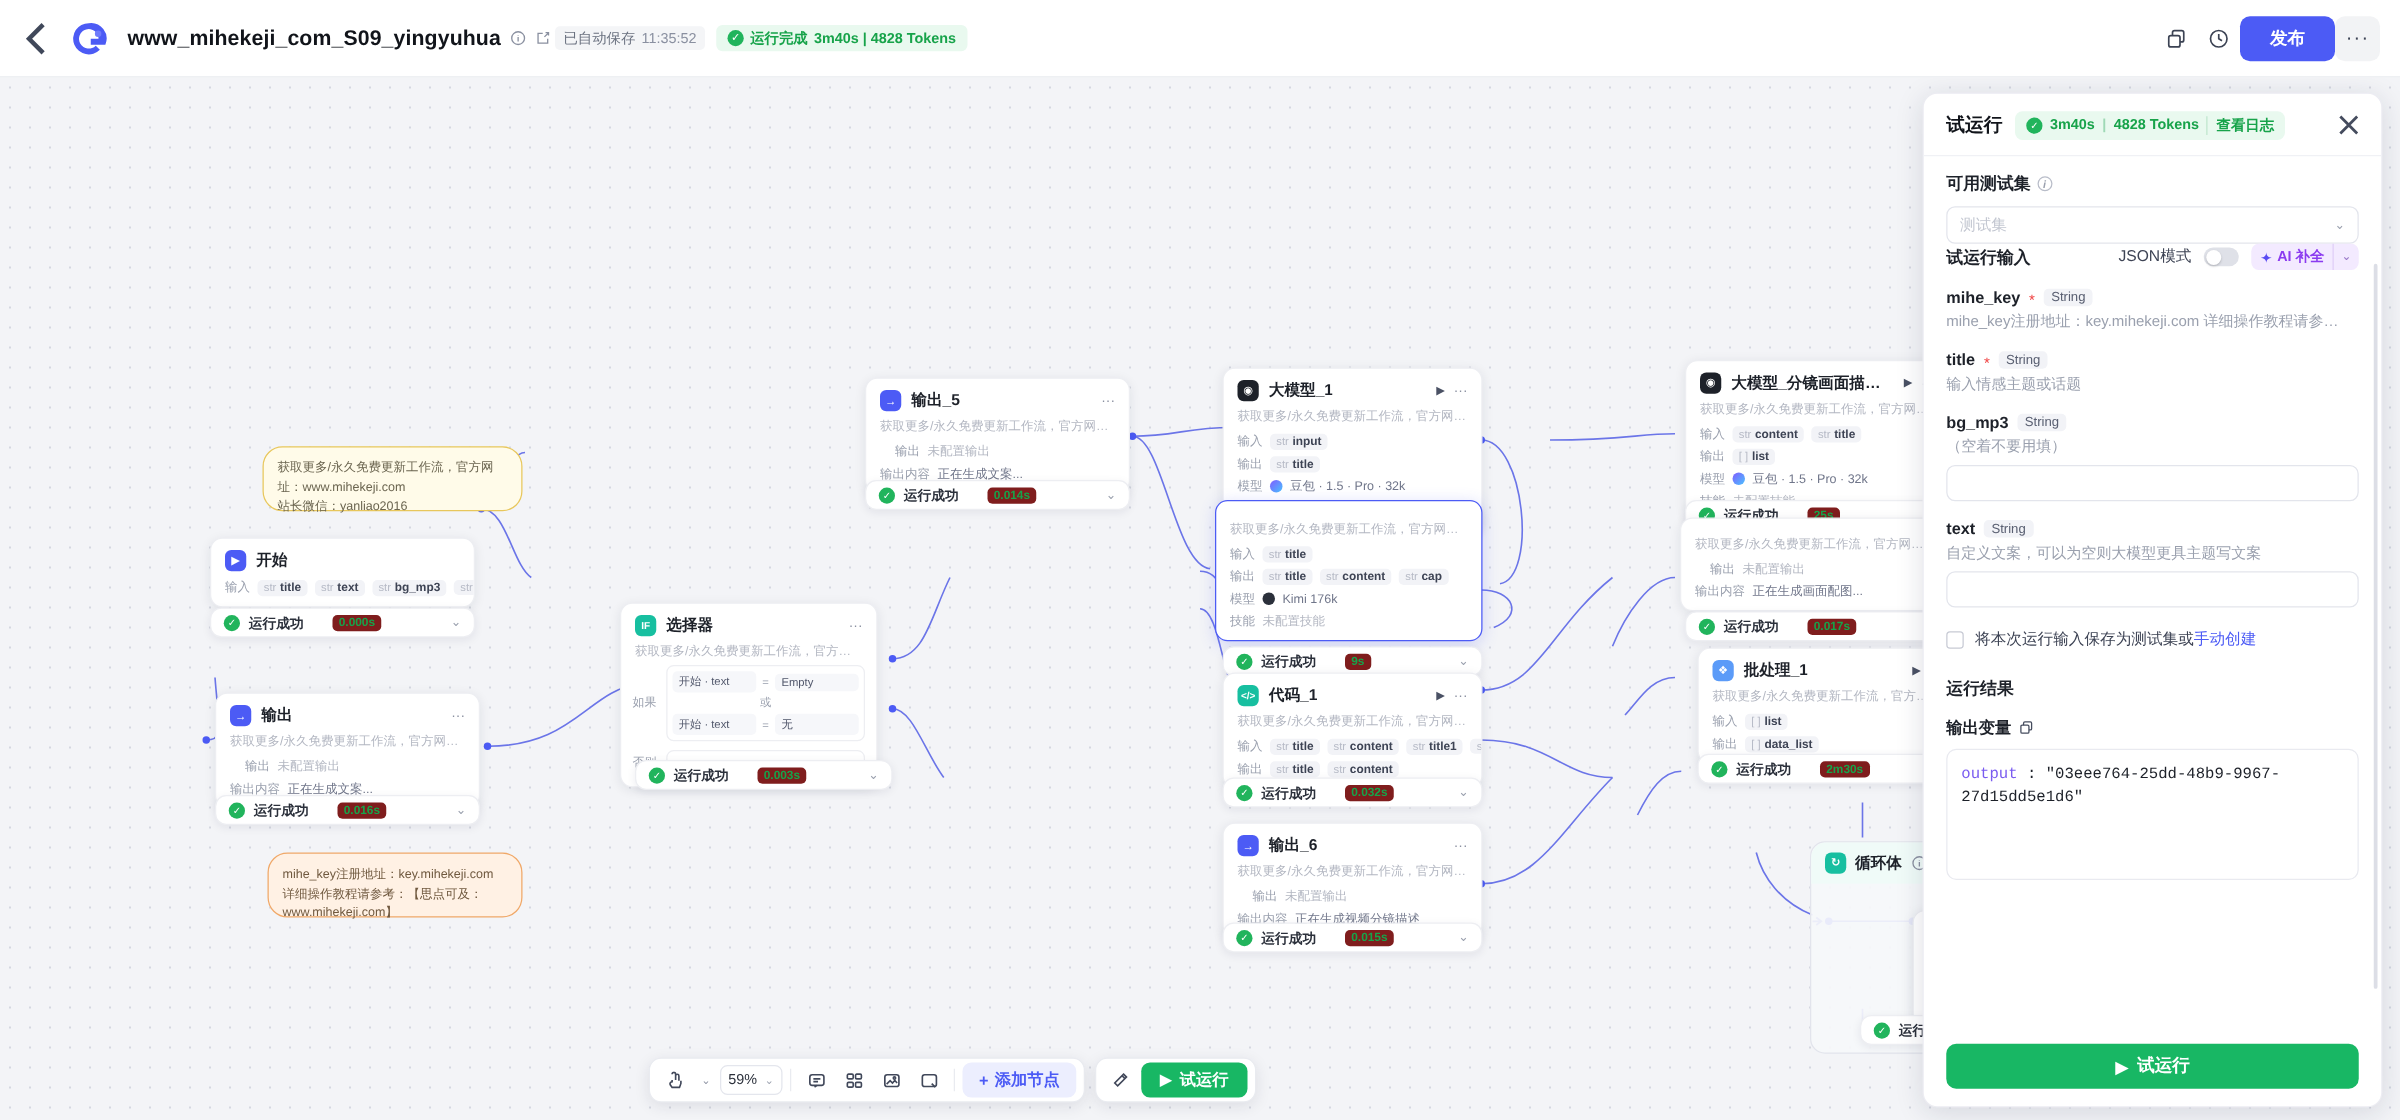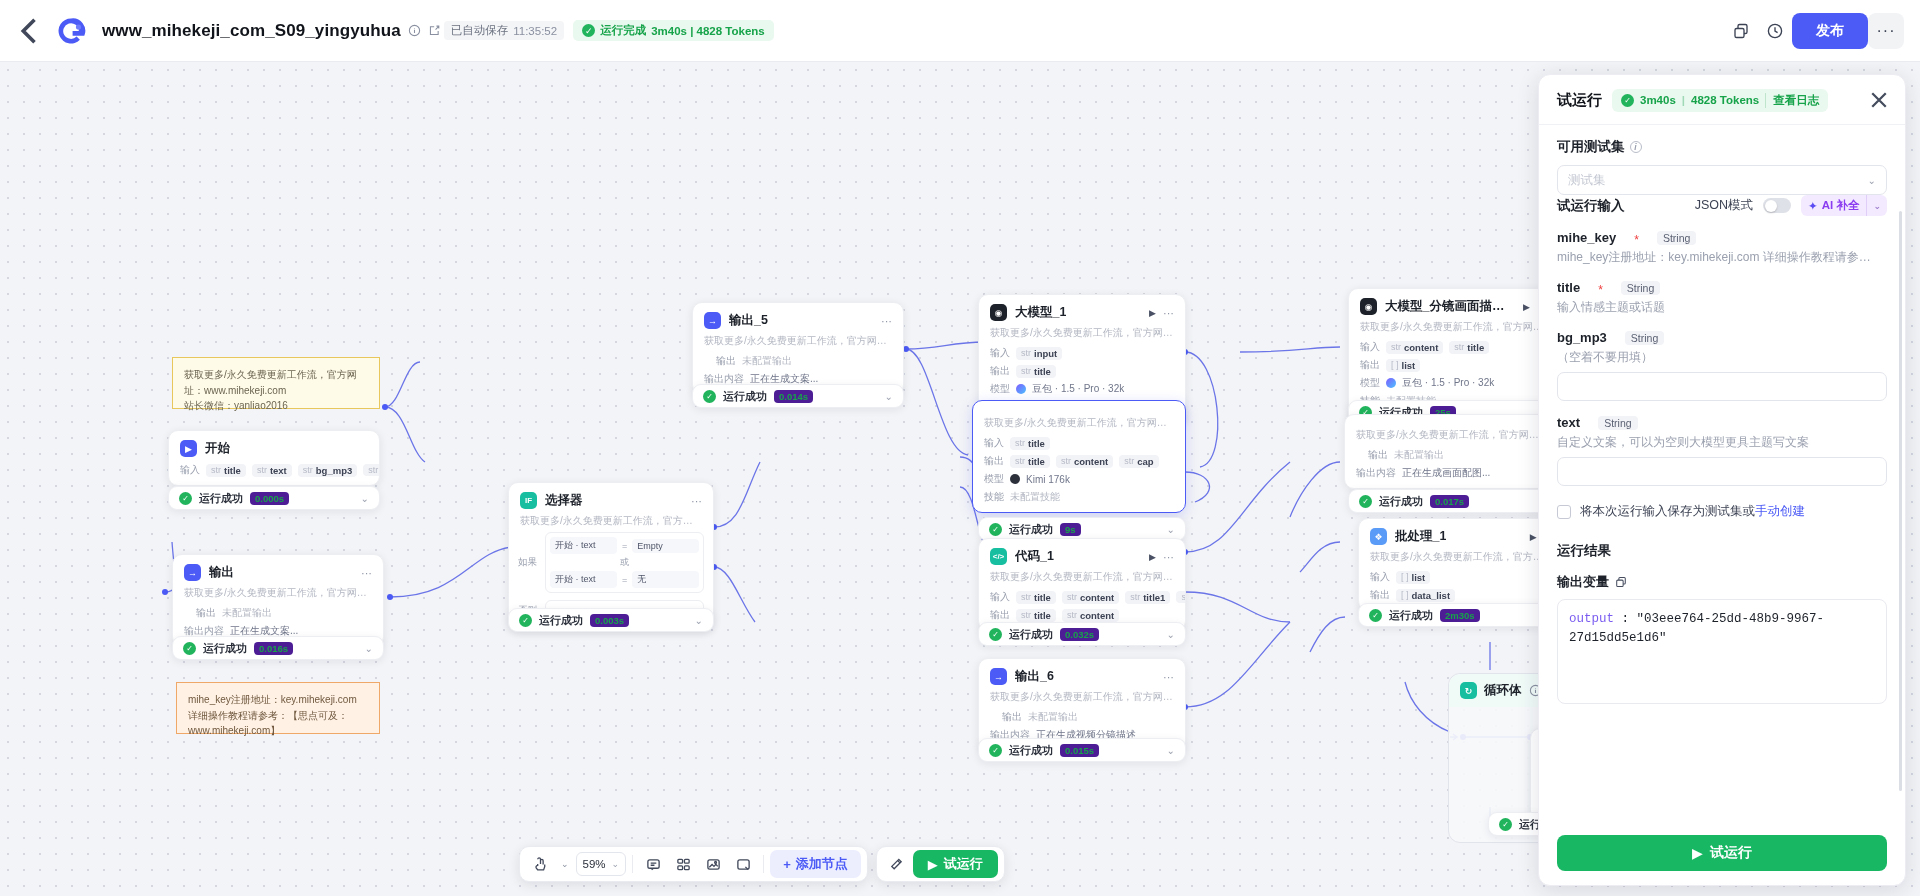--- a/index.html
+++ b/index.html
@@ -85,27 +85,27 @@
   .plain.dim { color:#b3b7c2; }
   .nd-pad { padding-bottom:8px; }
 
   
   .status { position:absolute; background:#fff; border-radius:9px;
      box-shadow:0 2px 8px rgba(25,30,60,.08); border:1px solid #edeef2;
      display:flex; align-items:center; gap:7px; padding:0 10px; height:24px; }
   .status .sc { width:13px;height:13px;border-radius:50%;background:#21b45c;
      display:inline-flex;align-items:center;justify-content:center;color:#fff;font-size:8px;}
   .status .st { font-size:11px; color:#2b303b; font-weight:600; }
-  .status .dur { background:#4c1d95; color:#17a34a; font-size:9.5px;
-     padding:1px 5px; border-radius:4px; font-weight:600; }
+  .status .dur { background:#7f1d1d; color:#17a34a; font-size:9.5px;
+     padding:1px 5px; border-radius:4px; font-weight:600;margin-left:16px; }
   .status .cv { margin-left:auto; color:#9aa0ae; font-size:10px; }
 
   
-  .note { position:absolute; border-radius:0; padding:9px 11px;
-     font-size:10px; line-height:1.55; }
+  .note { position:absolute; border-radius:16px; padding:9px 11px;
+     font-size:10px; line-height:1.55;margin-left:38px; }
   .note.yellow { background:#fffbe9; border:1.3px solid #e8c75c; color:#6b6550; }
   .note.orange { background:#fff1e4; border:1.3px solid #f0a868; color:#70593f; }
 
   
   .loopbox { position:absolute; background:rgba(246,247,250,.92);
      border:1px solid #e2e4ec; border-radius:12px; }
   .loop-head { display:flex; align-items:center; gap:7px; padding:8px 11px;
      background:#f0fbf8; border-radius:12px 12px 0 0; }
 
   
@@ -159,21 +159,21 @@
   .toggle { width:28px;height:15px;border-radius:9px;background:#dfe1e8;position:relative;cursor:pointer;}
   .toggle .knob{position:absolute;top:1.5px;left:2px;width:12px;height:12px;
      border-radius:50%;background:#fff;box-shadow:0 1px 2px rgba(0,0,0,.2);}
   .ai-btn { display:flex; align-items:center; background:#f3eaff; border-radius:6px;
      height:21px; font-size:11.5px; font-weight:700; cursor:pointer; }
   .ai-btn .main { display:flex;align-items:center;gap:4px;padding:0 7px;color:#8b3bf0; }
   .ai-btn .main .g { color:#5a4bf3; }
   .ai-btn .cv { border-left:1px solid #e0cdf8; padding:0 6px; color:#9a79c9; font-size:9px;
      display:flex;align-items:center;height:100%; }
   .field { margin-top:14px; }
-  .fld-name { display:flex; align-items:center; gap:18px; }
+  .fld-name { display:flex; align-items:center; gap:7px; }
   .fld-name .nm { font-size:13px; font-weight:700; color:#1d2129; }
   .fld-name .req { color:#f04040; font-size:12px; line-height:1; position:relative; top:2px;}
   .fld-name .ty { background:#f2f3f7; color:#5a6072; font-size:10.5px;
      padding:1px 6px; border-radius:4px; }
   .fld-hint { font-size:12px; color:#9aa0ae; margin-top:4px; white-space:nowrap;
      overflow:hidden; text-overflow:ellipsis; }
   .fld-input { margin-top:6px; height:29px; border:1px solid #e3e5ec; border-radius:7px;
      display:flex; align-items:center; padding:0 9px; font-size:12.5px; color:#1d2129;
      overflow:hidden; cursor:text; }
   .blurred { display:inline-block; height:12px; border-radius:2px; flex:0 0 auto;
@@ -364,21 +364,21 @@
       <span class="st">运行成功</span>
       <span class="dur">0.016s</span>
       <span class="cv">⌄</span>
     </div>
 
     <div class="note orange" style="left:176px; top:620px; width:204px; height:52px;">
       <div>mihe_key注册地址：key.mihekeji.com</div>
       <div>详细操作教程请参考：【思点可及：www.mihekeji.com】</div>
     </div>
 
-    <div class="node" style="left:508px; top:420px; width:206px;">
+    <div class="node" style="left:496px; top:420px; width:206px;">
       <div class="nd-head">
         <span class="nd-ico" style="background:#17bfa0;font-size:8px;">IF</span>
         <span class="nd-title">选择器</span>
         <span class="nd-actions">···</span>
       </div>
       <div class="nd-desc">获取更多/永久免费更新工作流，官方网址：www.mihekeji.co…</div>
       <div style="display:flex; padding:0 9px 7px 9px; gap:5px;">
         <span style="font-size:9.5px;color:#9aa0ae;align-self:center;width:22px;flex:0 0 auto;">如果</span>
         <div style="flex:1;border:1px solid #edeef2;border-radius:6px;padding:4px;background:#fff;">
           <div style="display:flex;gap:5px;align-items:center;">

